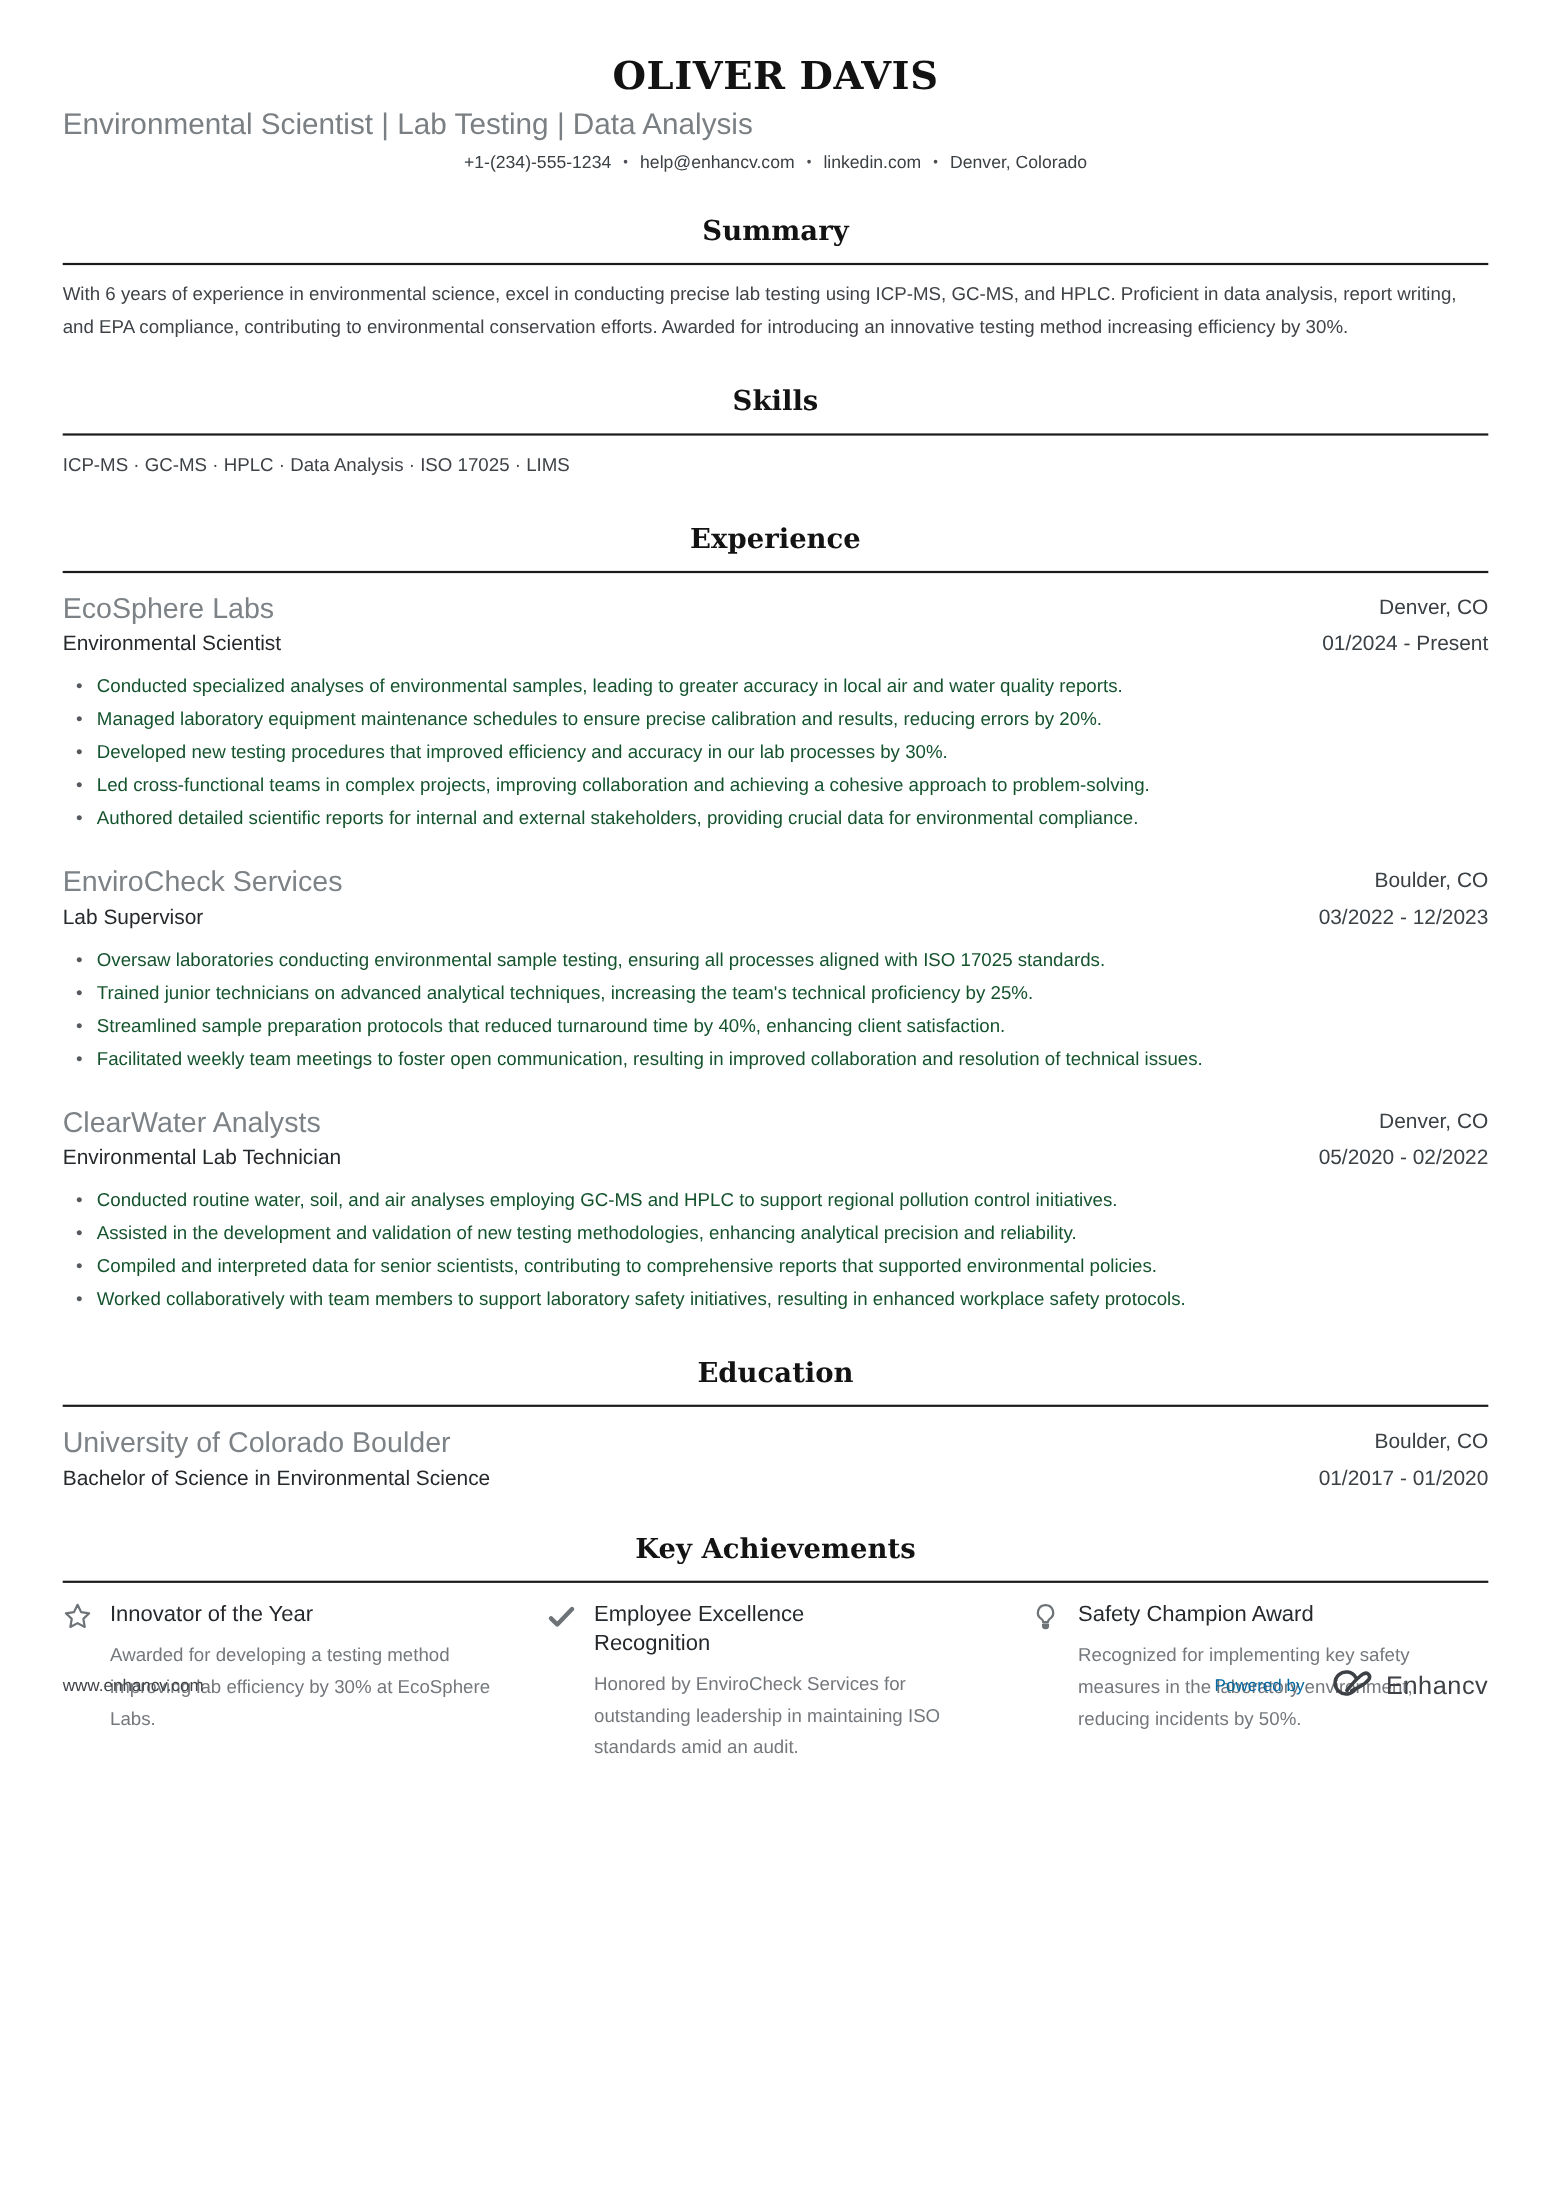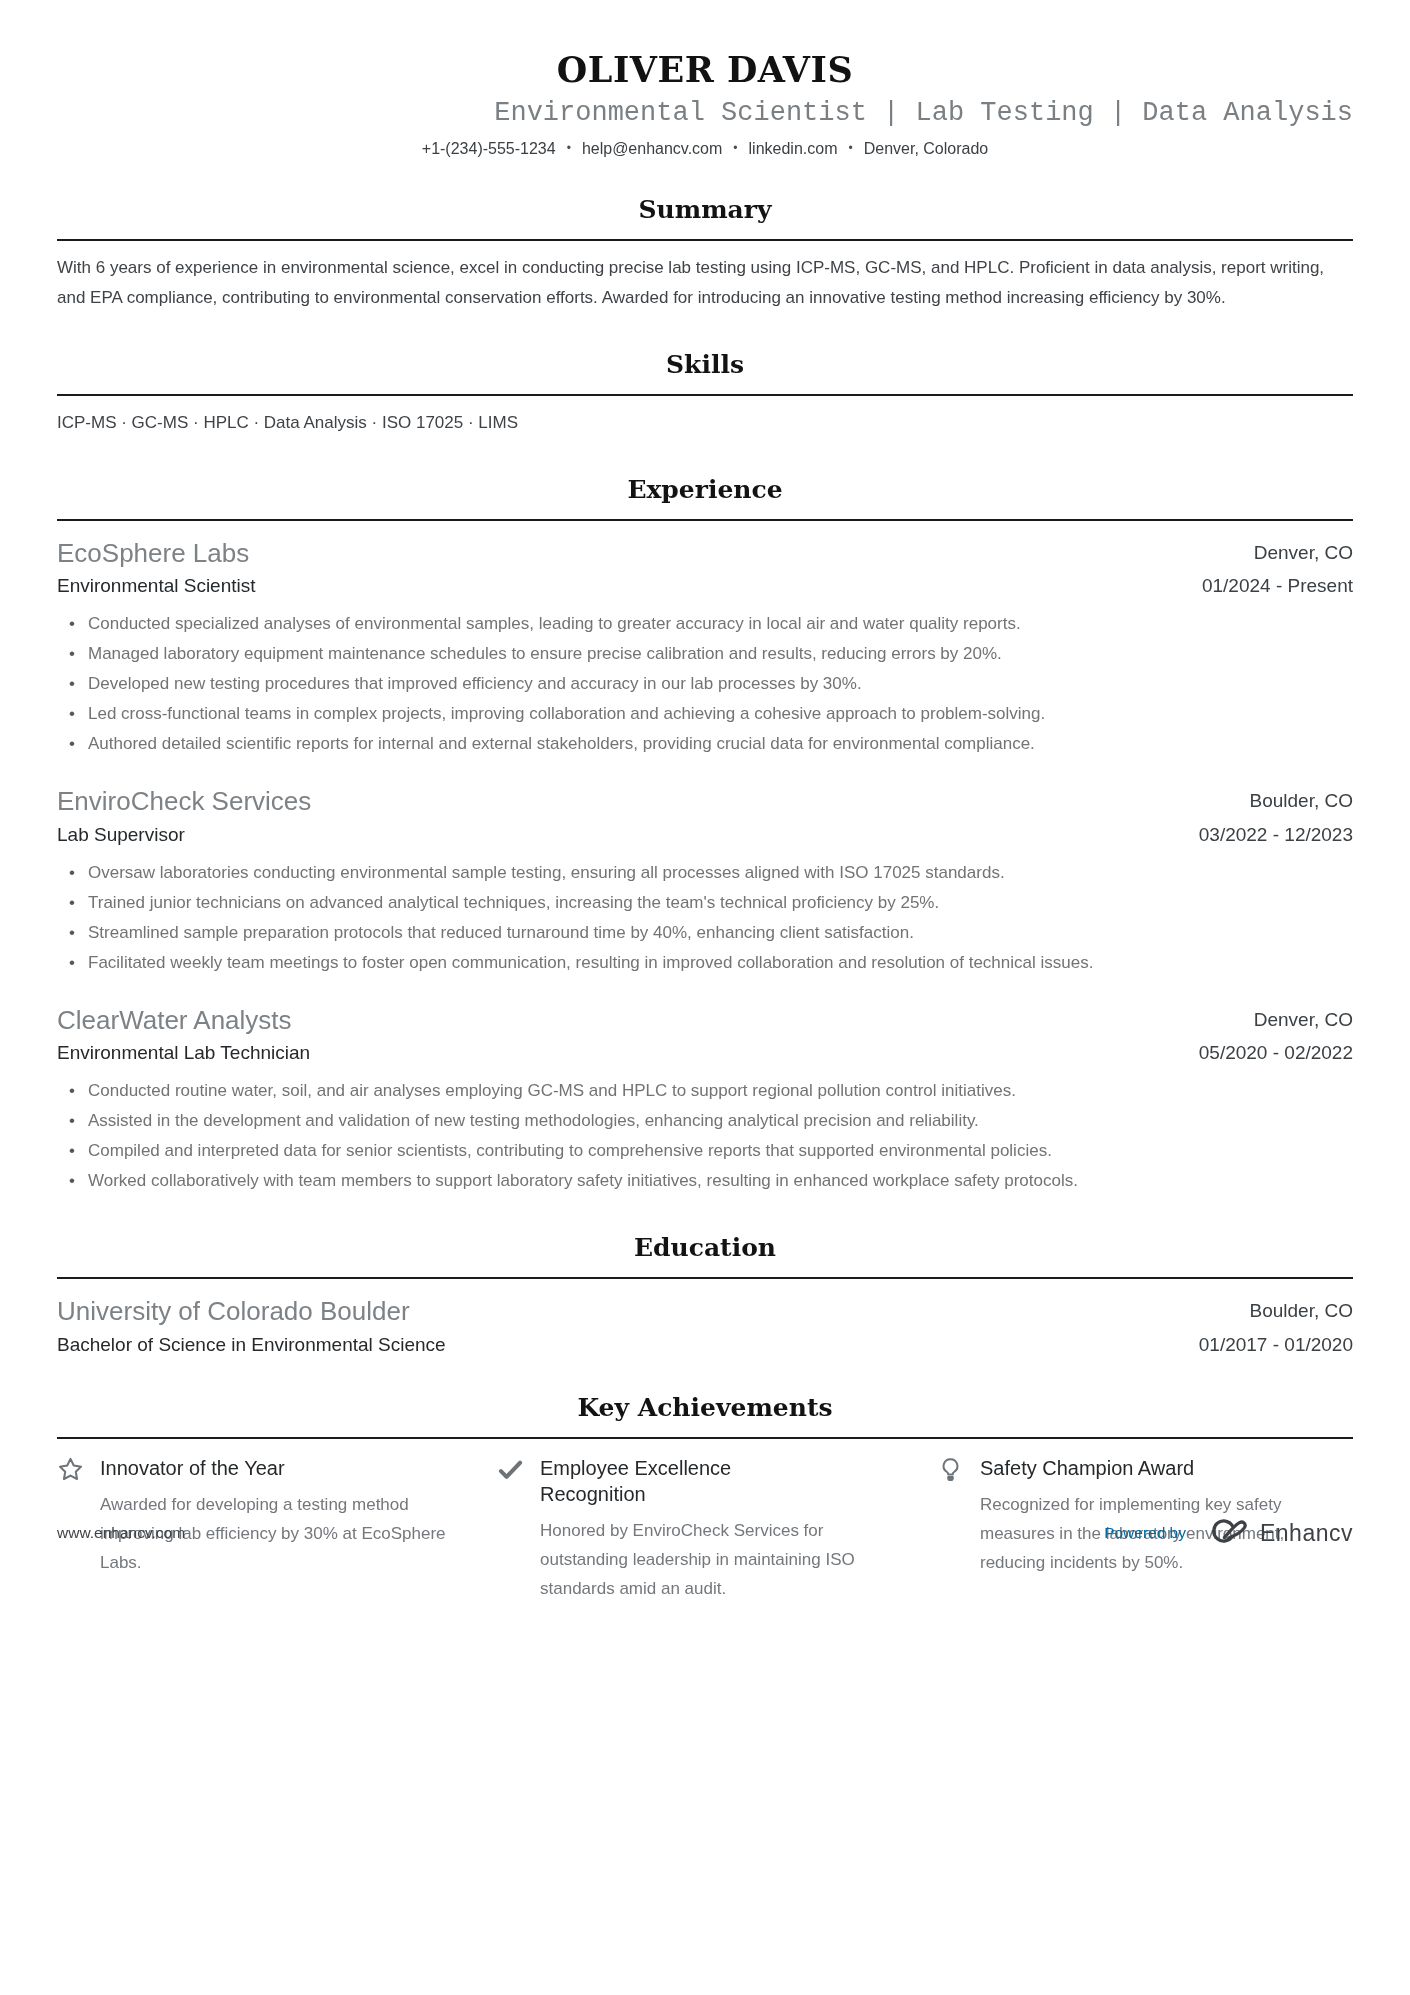--- a/index.html
+++ b/index.html
@@ -22,26 +22,25 @@
     font-family: "DejaVu Serif", "Liberation Serif", serif;
     font-size: 35px;
     font-weight: 700;
     letter-spacing: 0.5px;
     color: #121212;
     text-align: center;
     line-height: 1.15;
   }
   .headline {
     margin-top: 7px;
-    text-align: right;
+    text-align: left;
     font-size: 27px;
     font-weight: 400;
     color: #7a7f83;
     line-height: 1.2;
-    font-family: Liberation Mono, monospace;
   }
   .contact {
     margin-top: 10px;
     text-align: center;
     font-size: 16px;
     color: #3b4044;
   }
   .contact .sep {
     display: inline-block;
     font-size: 12px;
@@ -85,21 +84,21 @@
   .entry-location { font-size: 19px; color: #3b4044; padding-top: 5px; white-space: nowrap; }
   .entry-sub { display: flex; justify-content: space-between; margin-top: 6px; }
   .entry-role { font-size: 19px; color: #25292c; }
   .entry-dates { font-size: 19px; color: #3b4044; white-space: nowrap; }
 
   ul.bullets { list-style: none; margin-top: 12px; padding-left: 31px; }
   ul.bullets li {
     position: relative;
     font-size: 17px;
     line-height: 30px;
-    color: #737373;
+    color: #14532d;
   }
   ul.bullets li::before {
     content: "\2022";
     position: absolute;
     left: -19px;
     color: #55595d;
   }
 
   
   .ach-grid {

